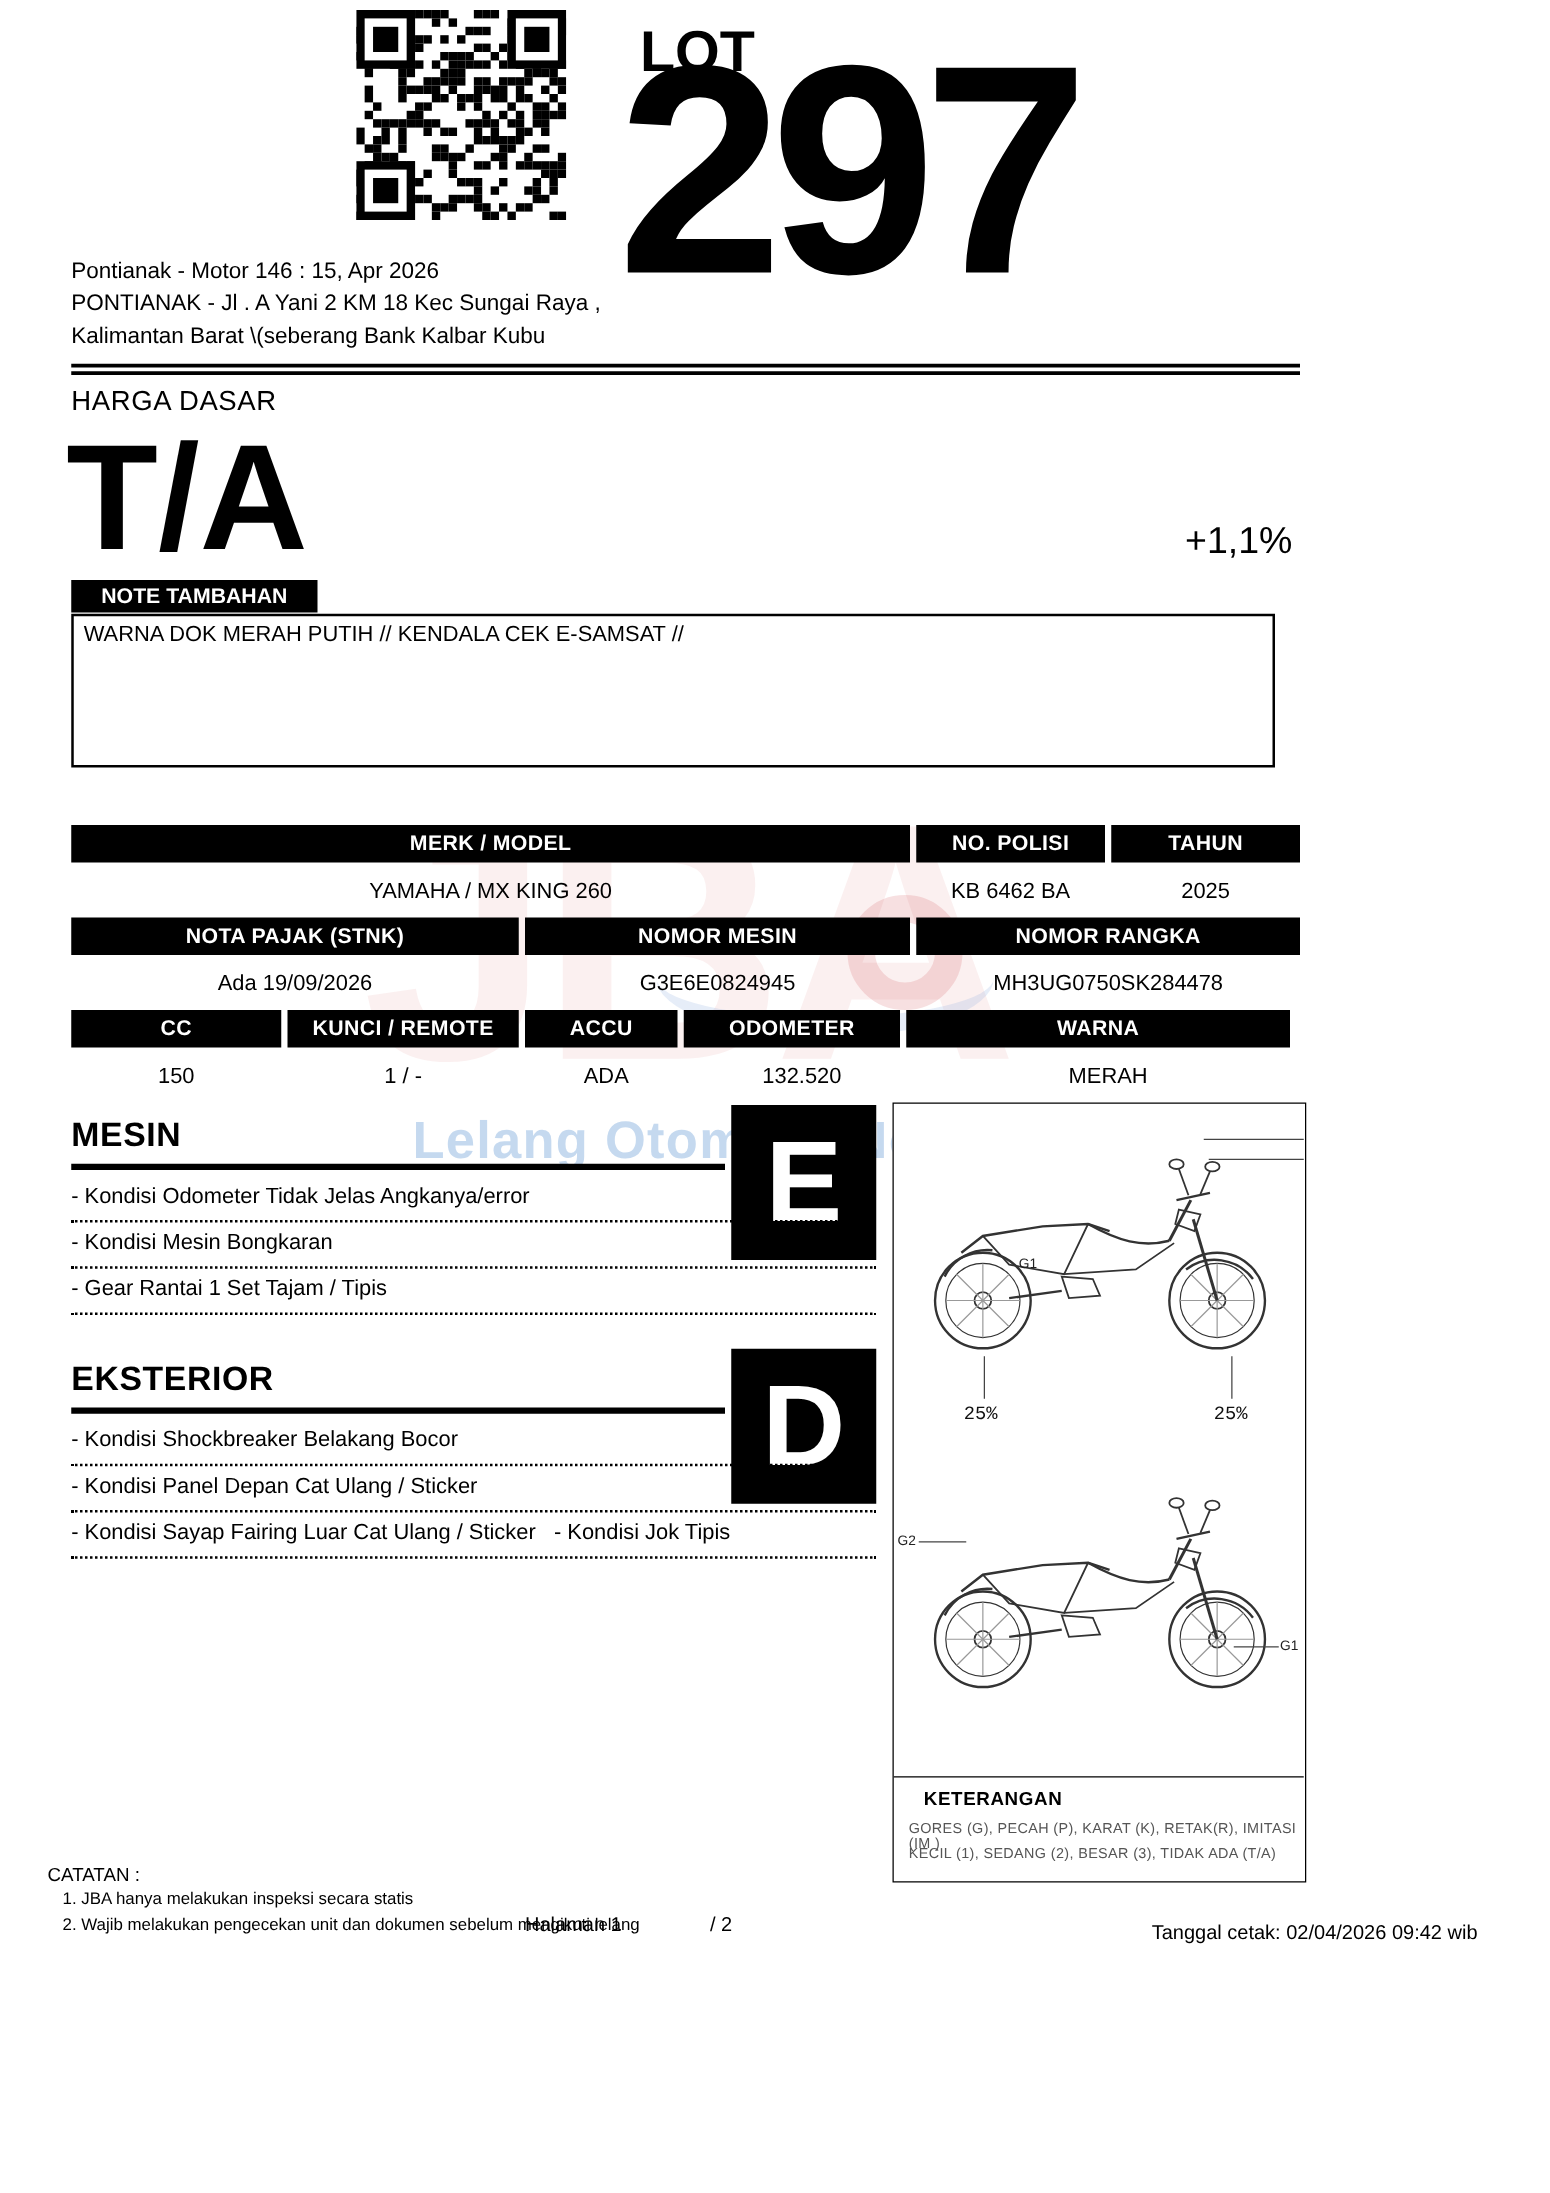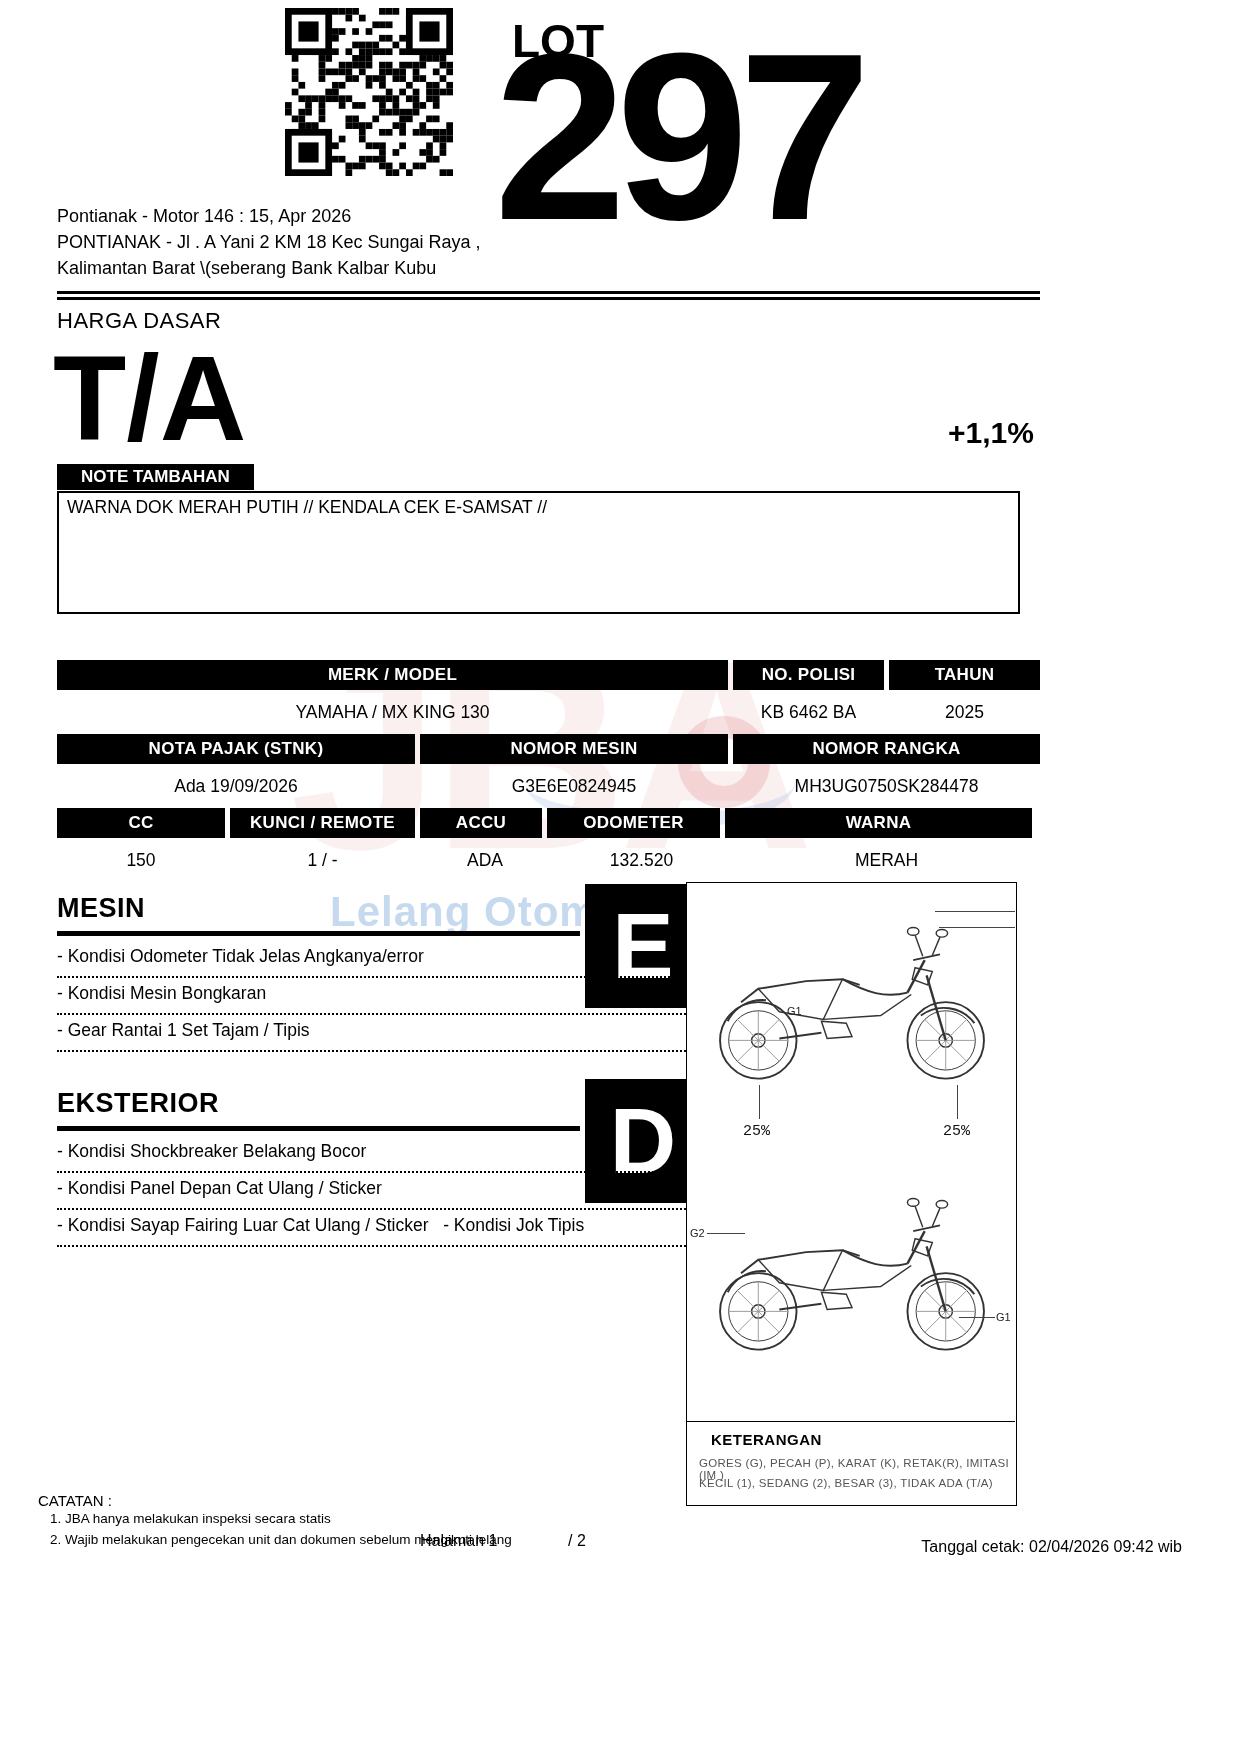--- a/index.html
+++ b/index.html
@@ -10,21 +10,21 @@
   .abs { position:absolute; }
 
   
   .lot-label { font-size:46px; font-weight:bold; line-height:1; }
   .lot-number { font-size:238px; font-weight:bold; line-height:1; letter-spacing:-10px; }
   .addr { font-size:18px; line-height:26px; }
   .double-rule { border-top:3px solid #000; border-bottom:3px solid #000; height:9px; }
 
   .harga-label { font-size:22px; letter-spacing:0.5px; }
   .harga-value { font-size:120px; font-weight:bold; line-height:1; }
-  .pct { font-size:30px; font-weight:bold; }
+  .pct { font-size:30px; font-weight:normal; }
 
   .black-tag { background:#000; color:#fff; font-weight:bold; font-size:17px; padding:3px 24px; display:inline-block; }
   .note-box { border:2px solid #000; background:transparent; }
   .note-text { font-size:17.5px; padding:4px 8px; }
 
   
   .trow { display:flex; gap:5px;border-radius:13px; }
   .hdrbar { background:#000; color:#fff; font-weight:bold; font-size:17px; height:30px;
             display:flex; align-items:center; justify-content:center; letter-spacing:0.3px; }
   .valcell { font-size:17.5px; height:44px; display:flex; align-items:center; justify-content:center; }
@@ -420,21 +420,21 @@
     <div class="note-text">WARNA DOK MERAH PUTIH // KENDALA CEK E-SAMSAT //</div>
   </div>
 
   <div class="abs" style="left:57px;top:660px;width:983px;">
     <div class="trow">
       <div class="hdrbar" style="width:671px;">MERK / MODEL</div>
       <div class="hdrbar" style="width:151px;">NO. POLISI</div>
       <div class="hdrbar" style="width:151px;">TAHUN</div>
     </div>
     <div class="trow">
-      <div class="valcell" style="width:671px;">YAMAHA / MX KING 130</div>
+      <div class="valcell" style="width:671px;">YAMAHA / MX KING 260</div>
       <div class="valcell" style="width:151px;">KB 6462 BA</div>
       <div class="valcell" style="width:151px;">2025</div>
     </div>
     <div class="trow">
       <div class="hdrbar" style="width:358px;">NOTA PAJAK (STNK)</div>
       <div class="hdrbar" style="width:308px;">NOMOR MESIN</div>
       <div class="hdrbar" style="width:307px;">NOMOR RANGKA</div>
     </div>
     <div class="trow">
       <div class="valcell" style="width:358px;">Ada 19/09/2026</div>
@@ -468,21 +468,21 @@
 
   <div class="abs sec-title" style="left:57px;top:1088px;">EKSTERIOR</div>
   <div class="abs sec-rule" style="left:57px;top:1126px;width:523px;"></div>
   <div class="abs grade" style="left:585px;top:1079px;width:116px;height:124px;">D</div>
   <div class="abs" style="left:57px;top:1136px;width:644px;">
     <div class="cond">- Kondisi Shockbreaker Belakang Bocor</div>
     <div class="cond">- Kondisi Panel Depan Cat Ulang / Sticker</div>
     <div class="cond">- Kondisi Sayap Fairing Luar Cat Ulang / Sticker   - Kondisi Jok Tipis</div>
   </div>
 
-  <div class="abs panel" style="left:686px;top:882px;width:331px;height:624px;">
+  <div class="abs panel" style="left:714px;top:882px;width:331px;height:624px;">
     <svg class="bike abs" style="left:12px;top:14px;" viewBox="0 0 320 200">
       <use href="#bike" xlink:href="#bike"></use>
     </svg>
     <div class="hline" style="left:248px;top:28px;width:80px;"></div>
     <div class="hline" style="left:252px;top:44px;width:76px;"></div>
     <div class="abs dlabel" style="left:100px;top:122px;">G1</div>
     <div class="vline" style="left:72px;top:202px;height:34px;"></div>
     <div class="vline" style="left:270px;top:202px;height:34px;"></div>
     <div class="abs pctlabel" style="left:56px;top:240px;">25%</div>
     <div class="abs pctlabel" style="left:256px;top:240px;">25%</div>

